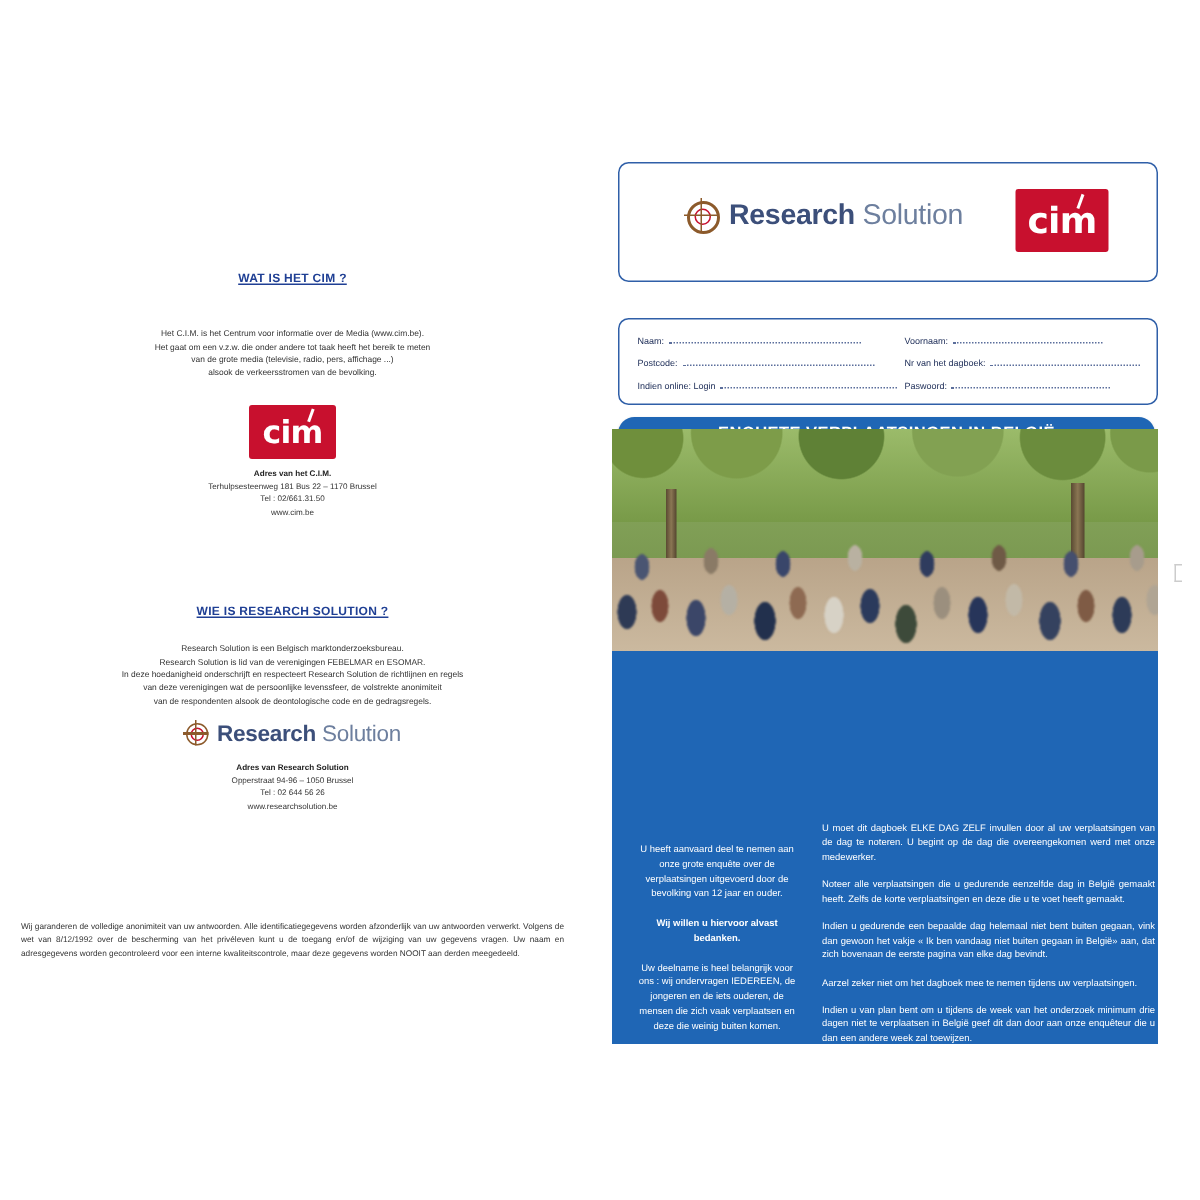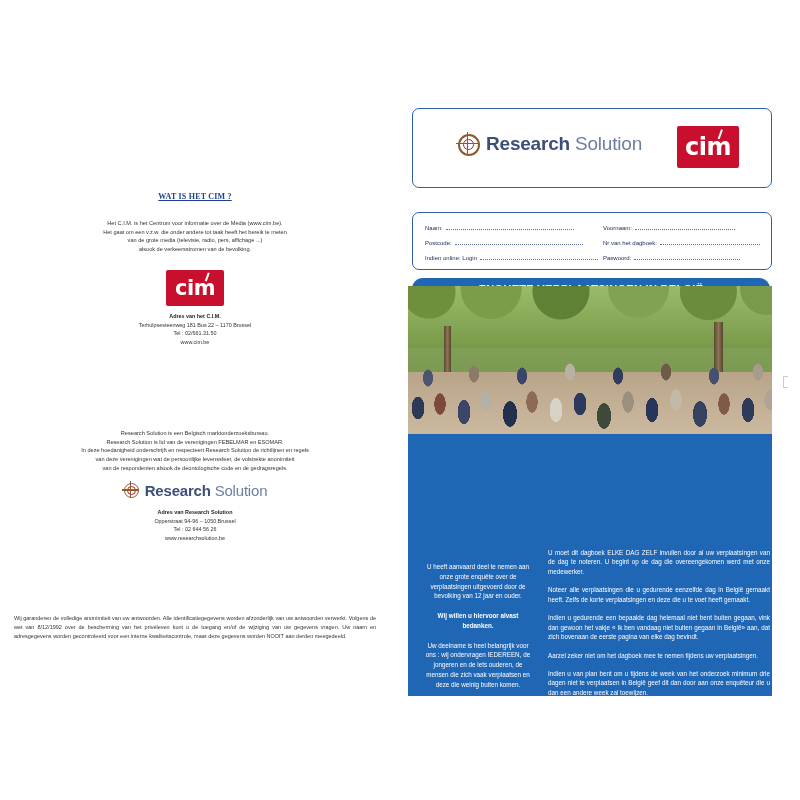--- a/index.html
+++ b/index.html
@@ -39,21 +39,21 @@
     position: absolute;
     width: 100%;
     text-align: center;
     font-size: 8px;
     font-weight: bold;
     color: #1f3f94;
     letter-spacing: 0.2px;
   }
   .l-title .und { text-decoration: underline; }
 
-  #wat-is-cim-title { top: 192px; font-family: Liberation Serif, serif; }
+  #wat-is-cim-title { top: 181px; }
   #wie-is-rs-title { top: 403px; }
 
   .l-para {
     position: absolute;
     width: 100%;
     text-align: center;
     font-size: 5.6px;
     color: #333333;
     line-height: 1.55;
   }
@@ -464,20 +464,23 @@
     <span class="swash"></span>
   </div>
 
   <div id="cim-address">
     <div class="addr-head">Adres van het C.I.M.</div>
     <div>Terhulpsesteenweg 181 Bus 22 – 1170 Brussel</div>
     <div>Tel : 02/661.31.50</div>
     <div>www.cim.be</div>
   </div>
 
+  <div class="l-title" id="wie-is-rs-title">
+    <span class="und">WIE IS RESEARCH SOLUTION ?</span>
+  </div>
   <div class="l-para" id="rs-para">Research Solution is een Belgisch marktonderzoeksbureau.<br>Research Solution is lid van de verenigingen  FEBELMAR en ESOMAR.<br>In deze hoedanigheid onderschrijft en respecteert Research Solution de richtlijnen en regels<br>van deze verenigingen wat de persoonlijke levenssfeer, de volstrekte anonimiteit<br>van de respondenten alsook de deontologische code en de gedragsregels.</div>
 
   <div id="rs-logo-left">
     <span class="rs-mark">
       <span class="ring"></span><span class="ring2"></span>
       <span class="cross-h"></span><span class="cross-v"></span>
     </span><span class="rs-word-bold">Research</span><span class="rs-word-light">Solution</span>
   </div>
 
   <div id="rs-address">

